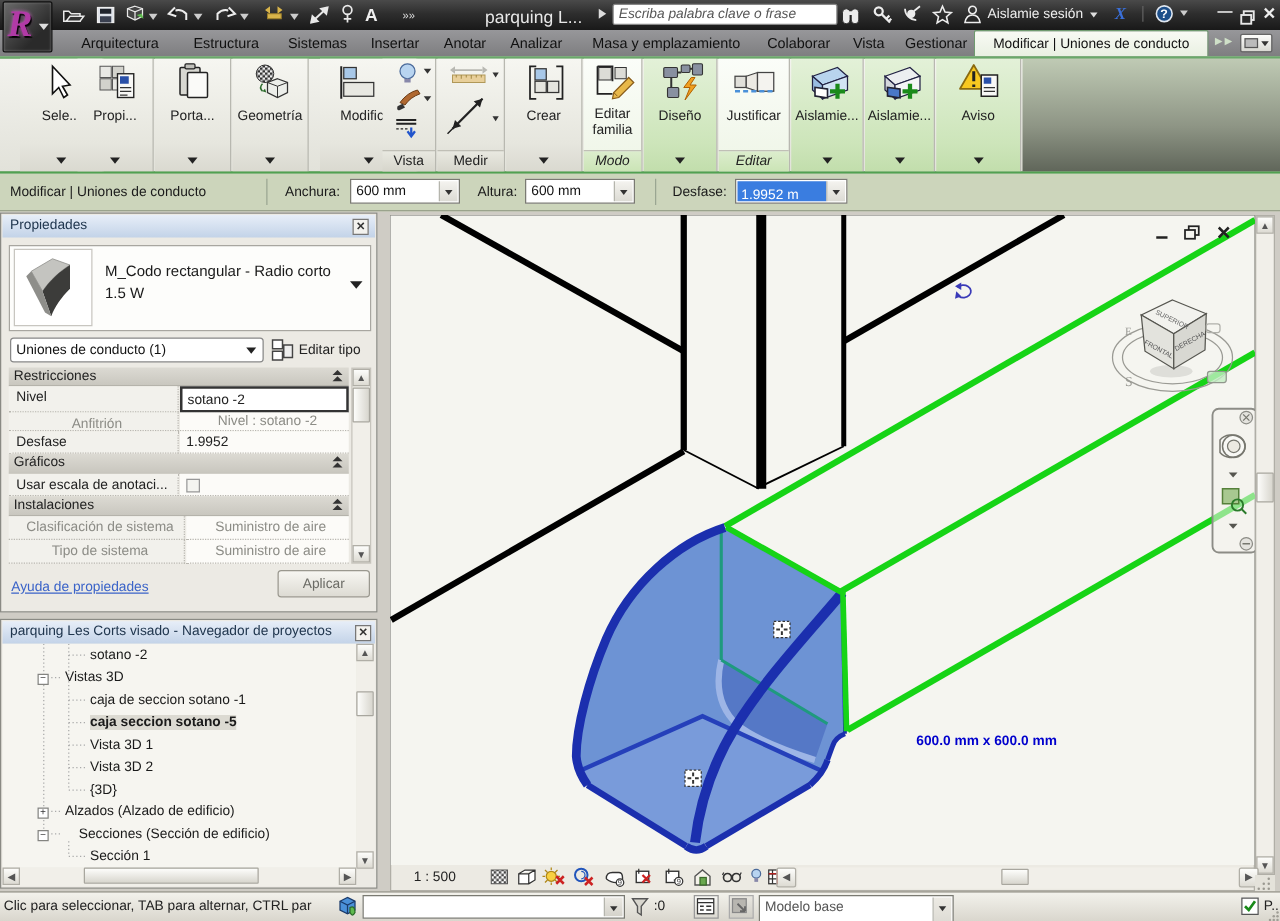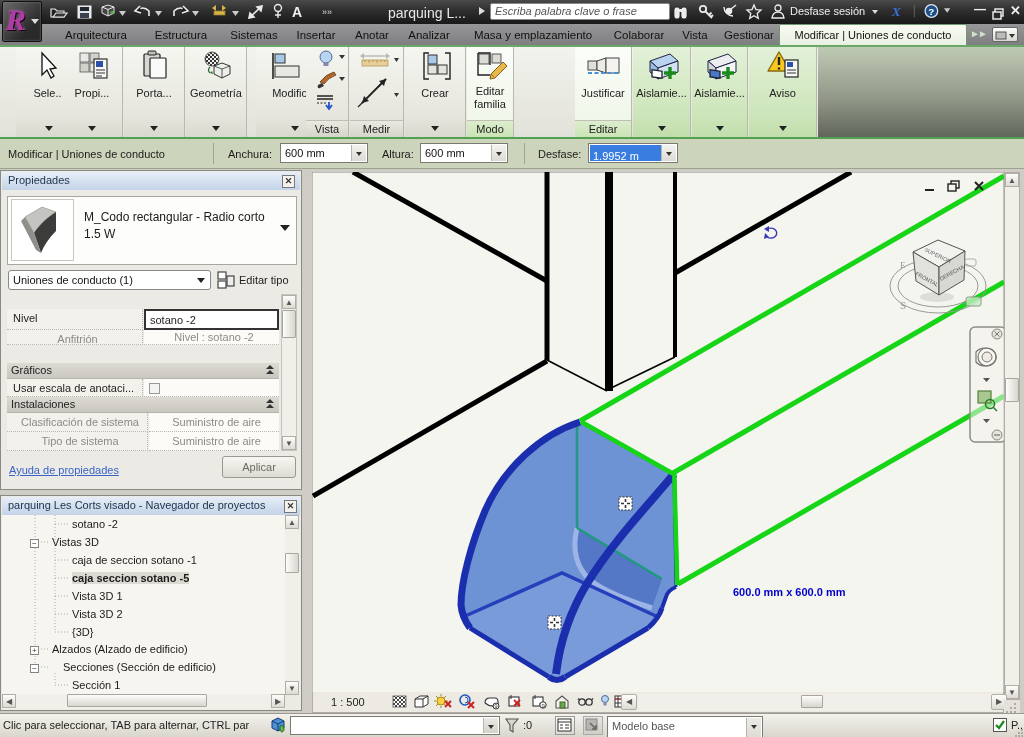--- a/index.html
+++ b/index.html
@@ -48,21 +48,21 @@
   .rpanel{position:absolute;top:0;height:90px;background:linear-gradient(#f6f6f1,#e6e6de 75%,#dad9d0);border-right:1px solid #b8b8b0;}
   .rpanel.green{background:linear-gradient(#e3f1d8,#cde5ba 75%,#c2deac);}
   .rpanel.white{background:linear-gradient(#fbfdf9,#eef5e6);}
   .rlabel{position:absolute;left:0;right:0;top:40px;text-align:center;
     font-size:11px;color:#222;line-height:13px;}
   .rcaret{position:absolute;left:50%;margin-left:-4px;bottom:6px;width:0;height:0;
     border-left:4px solid transparent;border-right:4px solid transparent;border-top:5px solid #222;}
   .pname{position:absolute;left:0;right:0;bottom:0;height:17px;text-align:center;
     font-size:11px;color:#222;line-height:16px;background:linear-gradient(#e9e9e1,#d6d5cb);
     border-top:1px solid #c0bfb6;}
-  .pname.green{background:linear-gradient(#dcedcd,#cbe4b6);}
+  .pname.green{background:linear-gradient(#dcedcd,#cbe4b6);font-style:italic;}
   #ribbonempty{position:absolute;left:818px;top:0;width:206px;height:90px;
     background:linear-gradient(#bfcab4,#8e9585 60%,#60665a);}
 
   
   #optbar{left:0;top:139px;width:1024px;height:30px;background:#ccd5bb;
     border-bottom:1px solid #9aa38c;font-size:11px;color:#1a1a1a;}
   .optlabel{position:absolute;top:9px;}
   .optsep{position:absolute;top:4px;width:1px;height:21px;background:#9aa692;}
   .combo{position:absolute;background:#fff;border:1px solid #7a7a72;height:20px;font-size:11px;
     color:#111;line-height:18px;padding-left:4px;}
@@ -192,21 +192,21 @@
         <path d="M9,6 L14,2"></path>
       </g>
 
       <path transform="translate(74,1)" d="M8,1 l2,4.6 5,.5 -3.8,3.3 1.1,4.9 -4.3,-2.6 -4.3,2.6 1.1,-4.9 L1,6.1 l5,-.5 z" fill="none" stroke="#ececec" stroke-width="1.3"></path>
 
       <g transform="translate(98,0)" stroke="#ececec" stroke-width="1.3" fill="none">
         <circle cx="8" cy="5" r="3"></circle>
         <path d="M2,15 q1,-6 6,-6 q5,0 6,6 z"></path>
       </g>
     </svg>
-    <div id="signin">Desfase sesión</div>
+    <div id="signin">Aislamie sesión</div>
     <div class="tcaret" style="left:872px;border-top-color:#ddd"></div>
     <svg class="qat" style="left:886px;top:2px" width="80" height="20" viewBox="0 0 80 20">
       <text x="2" y="15" font-size="15" font-weight="bold" font-style="italic" fill="#3a6fd8" font-family="Liberation Serif">X</text>
       <line x1="27" y1="3" x2="27" y2="17" stroke="#666" stroke-width="1"></line>
       <circle cx="46" cy="10" r="7" fill="#1d4f8a" stroke="#dfe6ef" stroke-width="1.4"></circle>
       <text x="42.5" y="14" font-size="11" font-weight="bold" fill="#fff" font-family="Liberation Sans">?</text>
       <path d="M60,8 l7,0 l-3.5,5 z" fill="#ccc" transform="translate(0,-1)"></path>
     </svg>
     <div class="winbtn" style="left:974px;top:2px">—</div>
     <svg class="qat" style="left:992px;top:5px" width="14" height="12" viewBox="0 0 14 12">
@@ -348,20 +348,34 @@
         <path d="M3,3 l12,0 l0,12 M3,3 l0,22 l12,0" stroke="#222" stroke-width="1.4" fill="none"></path>
         <rect x="4" y="4" width="10" height="10" fill="#dcdcd6" stroke="#333" stroke-width="0.8"></rect>
         <rect x="17" y="4" width="9" height="9" fill="#dcdcd6" stroke="#333" stroke-width="0.8"></rect>
         <path d="M28,12 l4,4 l-12,12 l-5,1 l1,-5 z" fill="#e8b84a" stroke="#885c1a" stroke-width="1"></path>
         <path d="M16,24 l3,3" stroke="#885c1a" stroke-width="0.8"></path>
       </svg>
       <div class="rlabel" style="top:38px">Editar<br>familia</div>
       <div class="pname green">Modo</div>
     </div>
 
+    <div class="rpanel green" style="left:515px;width:59px">
+      <svg class="abs" style="left:14px;top:3px" width="34" height="34" viewBox="0 0 34 34">
+        <g fill="#8890a0" stroke="#333" stroke-width="0.9">
+          <rect x="2" y="4" width="11" height="8" rx="1"></rect>
+          <rect x="16" y="2" width="7" height="6" rx="1"></rect>
+          <rect x="25" y="1" width="8" height="9" rx="1"></rect>
+          <rect x="5" y="20" width="9" height="8" rx="1"></rect>
+        </g>
+        <path d="M8,12 l0,8 M13,8 l3,0 M23,5 l2,0" stroke="#333" stroke-width="1.6"></path>
+        <path d="M24,12 l-6,8 5,0 -4,10 9,-12 -5,0 4,-6 z" fill="#f0a020" stroke="#b06000" stroke-width="0.8"></path>
+      </svg>
+      <div class="rlabel">Diseño</div>
+        <div class="rcaret"></div>
+    </div>
 
     <div class="rpanel white" style="left:575px;width:57px">
       <svg class="abs" style="left:11px;top:6px" width="36" height="28" viewBox="0 0 36 28">
         <rect x="2" y="8" width="9" height="9" fill="#e0e0da" stroke="#444" stroke-width="1"></rect>
         <path d="M11,8 L20,5 L20,20 L11,17 Z" fill="#eceae4" stroke="#444" stroke-width="1"></path>
         <rect x="20" y="5" width="13" height="15" fill="#f4f3ef" stroke="#444" stroke-width="1"></rect>
         <path d="M2,20 l32,0" stroke="#4a90d9" stroke-width="2" stroke-dasharray="4,2.5"></path>
       </svg>
       <div class="rlabel">Justificar</div>
       <div class="pname green">Editar</div>
@@ -438,29 +452,37 @@
       <div class="combo" style="left:7px;top:99px;width:203px;height:20px;border-radius:3px;border-color:#888">Uniones de conducto (1)
         <div class="abs" style="right:5px;top:7px;width:0;height:0;border-left:4px solid transparent;border-right:4px solid transparent;border-top:5px solid #222"></div>
       </div>
       <svg class="abs" style="left:216px;top:100px" width="18" height="18" viewBox="0 0 18 18">
         <rect x="1" y="1" width="8" height="7" fill="#fff" stroke="#444" stroke-width="1.2"></rect>
         <rect x="1" y="10" width="8" height="7" fill="#fff" stroke="#444" stroke-width="1.2"></rect>
         <rect x="10" y="5" width="7" height="10" fill="#eee" stroke="#444" stroke-width="1.2"></rect>
       </svg>
       <div class="abs" style="left:238px;top:103px;font-size:11px;color:#222">Editar tipo</div>
 
+      <div class="sechead" style="top:123px">Restricciones<span class="chev">
+            <b></b>
+            <i></i>
+          </span></div>
       <div class="prow" style="top:138px;height:21px">
           <div class="lab">Nivel</div>
         <div class="val" style="padding:0">
             <div style="border:2px solid #333;height:21px;padding:3px 0 0 4px;background:#fff">sotano -2</div>
           </div>
         </div>
       <div class="prow" style="top:159px;height:15px">
           <div class="lab gray">Anfitrión</div>
           <div class="val gray" style="padding-top:1px">Nivel : sotano -2</div>
+        </div>
+      <div class="prow" style="top:174px;height:18px">
+          <div class="lab">Desfase</div>
+          <div class="val">1.9952</div>
         </div>
       <div class="sechead" style="top:192px;height:16px">Gráficos<span class="chev">
             <b></b>
             <i></i>
           </span></div>
       <div class="prow" style="top:208px;height:18px">
           <div class="lab">Usar escala de anotaci...</div>
         <div class="val">
             <div style="width:11px;height:11px;border:1px solid #999;background:#f4f4f0;margin-top:1px"></div>
           </div>

